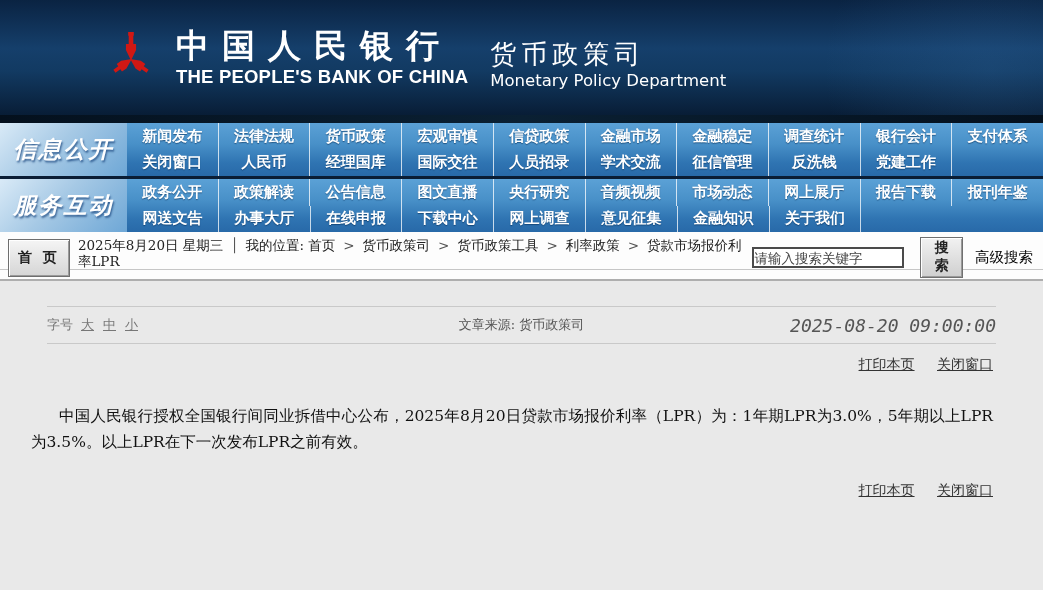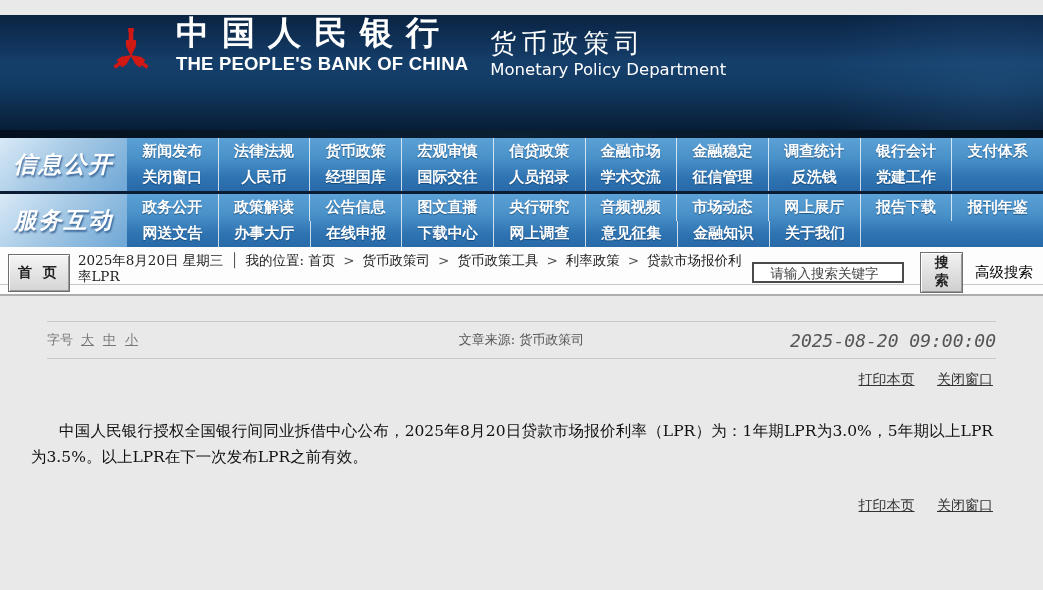--- a/index.html
+++ b/index.html
@@ -3,21 +3,21 @@
 <meta charset="utf-8">
 <style>
   * { margin:0; padding:0; box-sizing:border-box; }
   html,body { width:1043px; height:590px; overflow:hidden; }
   body { font-family:"DejaVu Sans", sans-serif; background:#e9e9e9; position:relative; }
 
   
   .site-header {
     height:115px;
     background:linear-gradient(180deg,#0a2342 0%,#153f6b 42%,#123a62 62%,#081d36 100%);
-    position:relative; display:flex; align-items:flex-start; overflow:hidden;margin-top:15px;
+    position:relative; display:flex; align-items:center; overflow:hidden;
   }
   .site-header .watermark {
     position:absolute; left:780px; top:-40px; width:420px; height:220px;
     background:radial-gradient(circle at 50% 50%, rgba(60,120,180,0.18) 0%, rgba(60,120,180,0.07) 45%, rgba(0,0,0,0) 70%);
     pointer-events:none;
   }
   .logo { margin-left:108px; width:46px; height:78px; flex:0 0 auto; }
   .brand { margin-left:22px; color:#fff; }
   .brand-cn { font-family:"DejaVu Serif", serif; font-size:33px; font-weight:bold; letter-spacing:13px; line-height:36px; white-space:nowrap; }
   .brand-en { font-family:"Liberation Sans", sans-serif; font-size:18.5px; font-weight:bold; letter-spacing:0.2px; margin-top:2px; white-space:nowrap; }
@@ -63,21 +63,21 @@
     font-family:"DejaVu Serif", serif; font-size:14px; font-weight:bold; color:#222;
     padding:9px 9px; letter-spacing:3px; cursor:pointer;
   }
   .crumb-area { margin-left:8px; width:678px; font-size:13.5px; color:#222; line-height:16px; padding-top:2px; }
   .crumb-sep-pipe { margin:0 7px; color:#555; }
   .crumb-gt { margin:0 8px; color:#555; }
   .crumb { cursor:pointer; }
   .search-area { margin-left:auto; display:flex; align-items:center; padding-top:2px; }
   .search-input {
     width:152px; height:21px; border:2px solid #4a4a4a; background:#fff;
-    font-family:"DejaVu Serif", serif; font-size:13.5px; color:#333; padding:0 16px;
+    font-family:"DejaVu Serif", serif; font-size:13.5px; color:#333; padding:0 0;
   }
   .search-input::placeholder { color:#444; opacity:1; }
   .search-btn {
     margin-left:16px; background:linear-gradient(180deg,#f2f2f2,#cfcfcf);
     border:1px solid #707070; box-shadow:inset 1px 1px 0 #ffffff, inset -1px -1px 0 #999999;
     font-family:"DejaVu Serif", serif; font-size:14px; font-weight:bold; color:#222;
     padding:1px 7px 2px; cursor:pointer;
   }
   .adv-search { margin-left:12px; font-size:14.5px; color:#000000; cursor:pointer; white-space:nowrap; }
 

